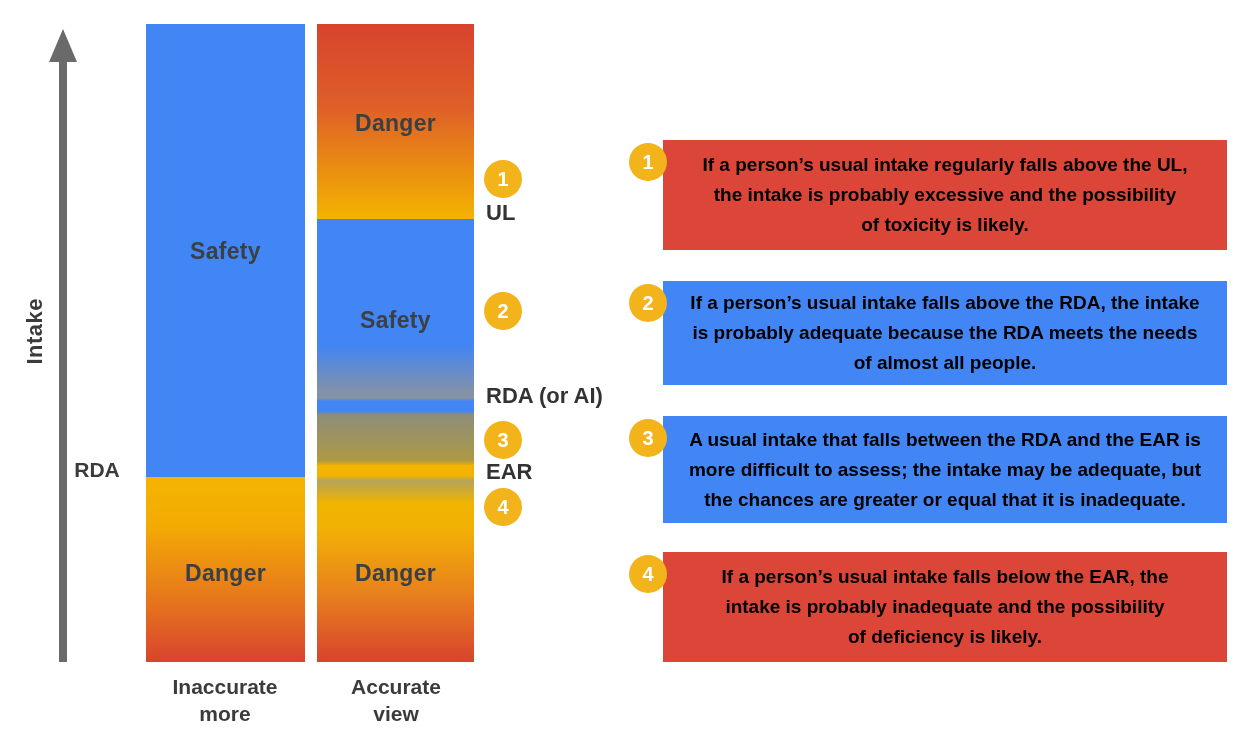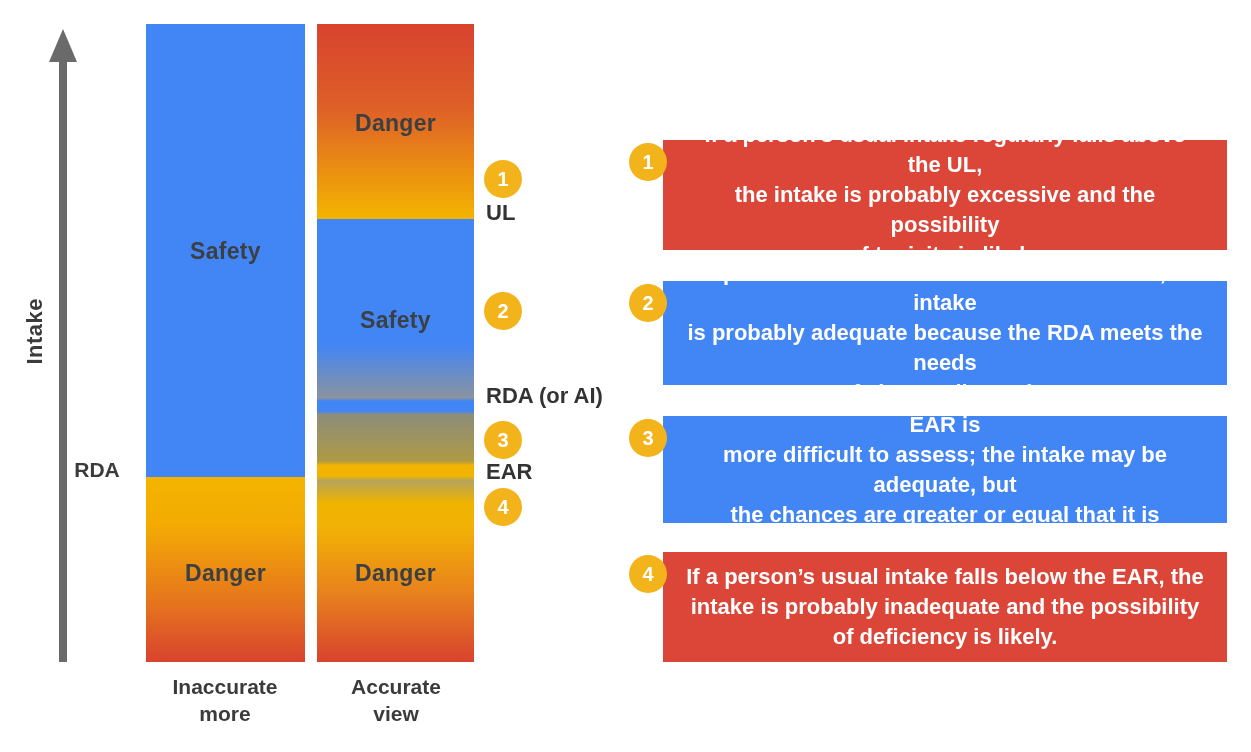--- a/index.html
+++ b/index.html
@@ -131,22 +131,22 @@
     left: 663px;
     width: 564px;
     display: flex;
     align-items: center;
     justify-content: center;
     padding: 0 22px;
   }
   .note-red  { background: #DB4639; }
   .note-blue { background: #4285F4; }
   .note-text {
-    color: #ffffff;
-    font-size: 22px;
+    color: #000000;
+    font-size: 19px;
     font-weight: 600;
     line-height: 30px;
     text-align: center;
     white-space: pre-line;
   }
   .note .badge {
     left: -34px; top: 3px;
   }
 </style>
 </head>
@@ -192,21 +192,21 @@
 
   <div class="note note-blue" style="top:281px; height:104px">
     <div class="badge">2</div>
     <div class="note-text">If a person’s usual intake falls above the RDA, the intake
 is probably adequate because the RDA meets the needs
 of almost all people.</div>
   </div>
 
   <div class="note note-blue" style="top:416px; height:107px">
     <div class="badge">3</div>
-    <div class="note-text">A usual intake that falls toxicity the RDA and the EAR is
+    <div class="note-text">A usual intake that falls between the RDA and the EAR is
 more difficult to assess; the intake may be adequate, but
 the chances are greater or equal that it is inadequate.</div>
   </div>
 
   <div class="note note-red" style="top:552px; height:110px">
     <div class="badge">4</div>
     <div class="note-text">If a person’s usual intake falls below the EAR, the
 intake is probably inadequate and the possibility
 of deficiency is likely.</div>
   </div>

